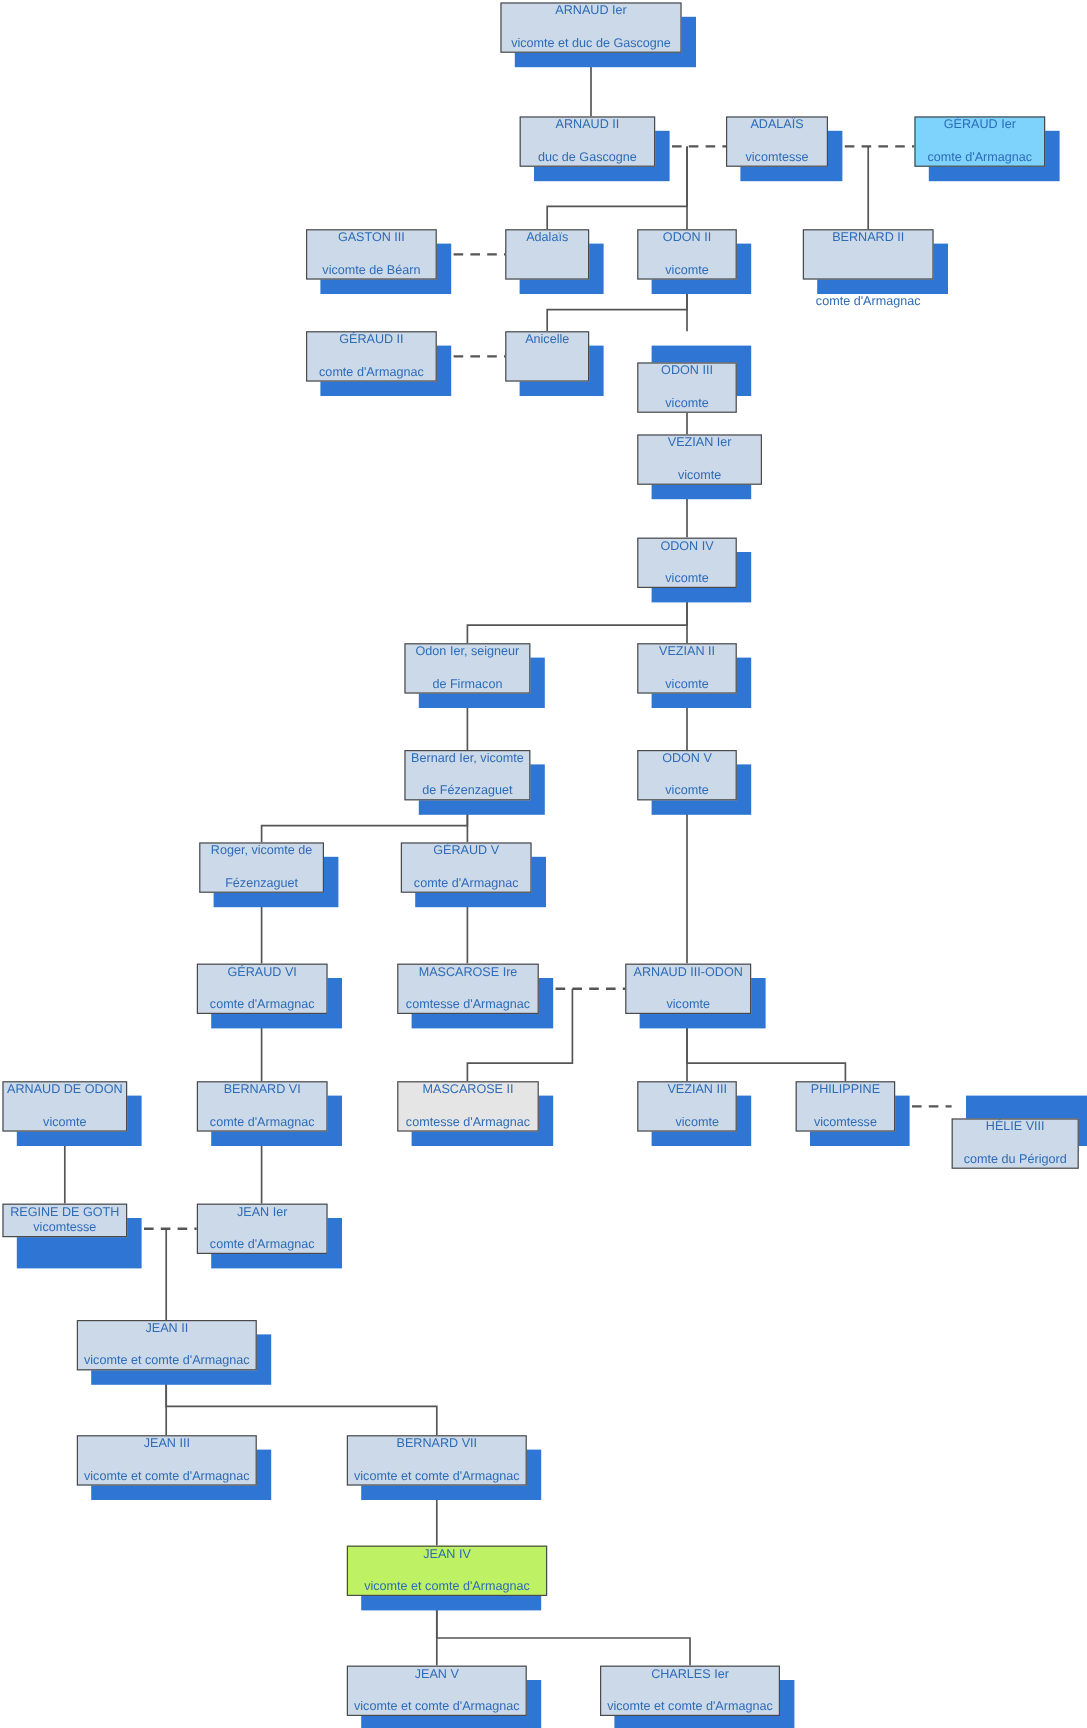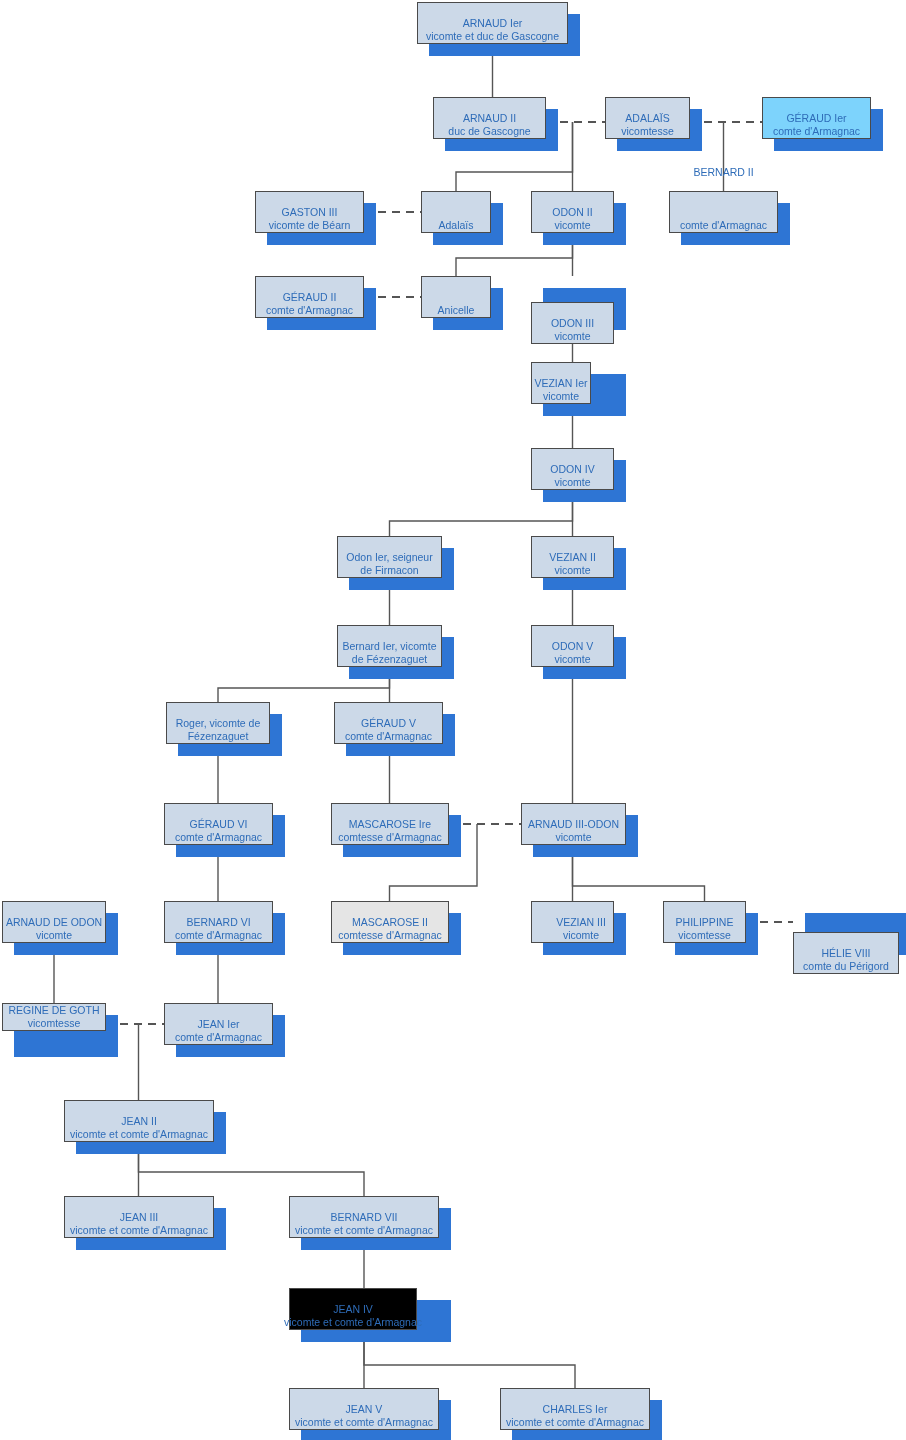--- a/index.html
+++ b/index.html
@@ -30,21 +30,21 @@
     box-sizing: border-box;
     background: #ccd9e8;
     border: 1.5px solid #4a4a4a;
     color: #2e6cb8;
     font-size: 10.5px;
     line-height: 13px;
     text-align: center;
     display: flex;
     flex-direction: column;
     align-items: center;
-    justify-content: flex-end;
+    justify-content: space-between;
     z-index: 3;
     padding: 0 3px;
   }
   .node .ln { display: block; white-space: nowrap; }
   .shadow {
     position: absolute;
     background: #2e75d4;
     z-index: 1;
   }
 </style>
@@ -137,21 +137,21 @@
     <div class="shadow" style="left: 433px; top: 288px; width: 70px; height: 42px; background: rgb(46, 117, 212);"></div>
     <div class="node" style="left: 421px; top: 276px; width: 70px; height: 42px; background: rgb(204, 217, 232); border-color: rgb(74, 74, 74); color: rgb(46, 108, 184);">
       <span class="ln">Anicelle</span>
     </div>
     <div class="shadow" style="left: 543px; top: 288px; width: 83px; height: 42px; background: rgb(46, 117, 212);"></div>
     <div class="node" style="left: 531px; top: 292px; width: 83px; height: 42px; background: rgb(204, 217, 232); border-color: rgb(74, 74, 74); color: rgb(46, 108, 184); margin-top: 10px;">
       <span class="ln">ODON III</span>
       <span class="ln">vicomte</span>
     </div>
     <div class="shadow" style="left: 543px; top: 374px; width: 83px; height: 42px; background: rgb(46, 117, 212);"></div>
-    <div class="node" style="left: 531px; top: 362px; width: 60px; height: 42px; background: rgb(204, 217, 232); border-color: rgb(74, 74, 74); color: rgb(46, 108, 184);">
+    <div class="node" style="left: 531px; top: 362px; width: 104px; height: 42px; background: rgb(204, 217, 232); border-color: rgb(74, 74, 74); color: rgb(46, 108, 184);">
       <span class="ln">VEZIAN Ier</span>
       <span class="ln">vicomte</span>
     </div>
     <div class="shadow" style="left: 543px; top: 460px; width: 83px; height: 42px; background: rgb(46, 117, 212);"></div>
     <div class="node" style="left: 531px; top: 448px; width: 83px; height: 42px; background: rgb(204, 217, 232); border-color: rgb(74, 74, 74); color: rgb(46, 108, 184);">
       <span class="ln">ODON IV</span>
       <span class="ln">vicomte</span>
     </div>
     <div class="shadow" style="left: 349px; top: 548px; width: 105px; height: 42px; background: rgb(46, 117, 212);"></div>
     <div class="node" style="left: 337px; top: 536px; width: 105px; height: 42px; background: rgb(204, 217, 232); border-color: rgb(74, 74, 74); color: rgb(46, 108, 184);">
@@ -247,21 +247,21 @@
     <div class="node" style="left: 64px; top: 1196px; width: 150px; height: 42px; background: rgb(204, 217, 232); border-color: rgb(74, 74, 74); color: rgb(46, 108, 184);">
       <span class="ln">JEAN III</span>
       <span class="ln">vicomte et comte d'Armagnac</span>
     </div>
     <div class="shadow" style="left: 301px; top: 1208px; width: 150px; height: 42px; background: rgb(46, 117, 212);"></div>
     <div class="node" style="left: 289px; top: 1196px; width: 150px; height: 42px; background: rgb(204, 217, 232); border-color: rgb(74, 74, 74); color: rgb(46, 108, 184);">
       <span class="ln">BERNARD VII</span>
       <span class="ln">vicomte et comte d'Armagnac</span>
     </div>
     <div class="shadow" style="left: 301px; top: 1300px; width: 150px; height: 42px; background: rgb(46, 117, 212);"></div>
-    <div class="node" style="left: 289px; top: 1288px; width: 128px; height: 42px; background: #000000; border-color: rgb(74, 74, 74); color: rgb(46, 108, 184);">
+    <div class="node" style="left: 289px; top: 1288px; width: 167px; height: 42px; background: #bef264; border-color: rgb(74, 74, 74); color: rgb(46, 108, 184);">
       <span class="ln">JEAN IV</span>
       <span class="ln">vicomte et comte d'Armagnac</span>
     </div>
     <div class="shadow" style="left: 301px; top: 1400px; width: 150px; height: 42px; background: rgb(46, 117, 212);"></div>
     <div class="node" style="left: 289px; top: 1388px; width: 150px; height: 42px; background: rgb(204, 217, 232); border-color: rgb(74, 74, 74); color: rgb(46, 108, 184);">
       <span class="ln">JEAN V</span>
       <span class="ln">vicomte et comte d'Armagnac</span>
     </div>
     <div class="shadow" style="left: 512px; top: 1400px; width: 150px; height: 42px; background: rgb(46, 117, 212);"></div>
     <div class="node" style="left: 500px; top: 1388px; width: 150px; height: 42px; background: rgb(204, 217, 232); border-color: rgb(74, 74, 74); color: rgb(46, 108, 184);">

